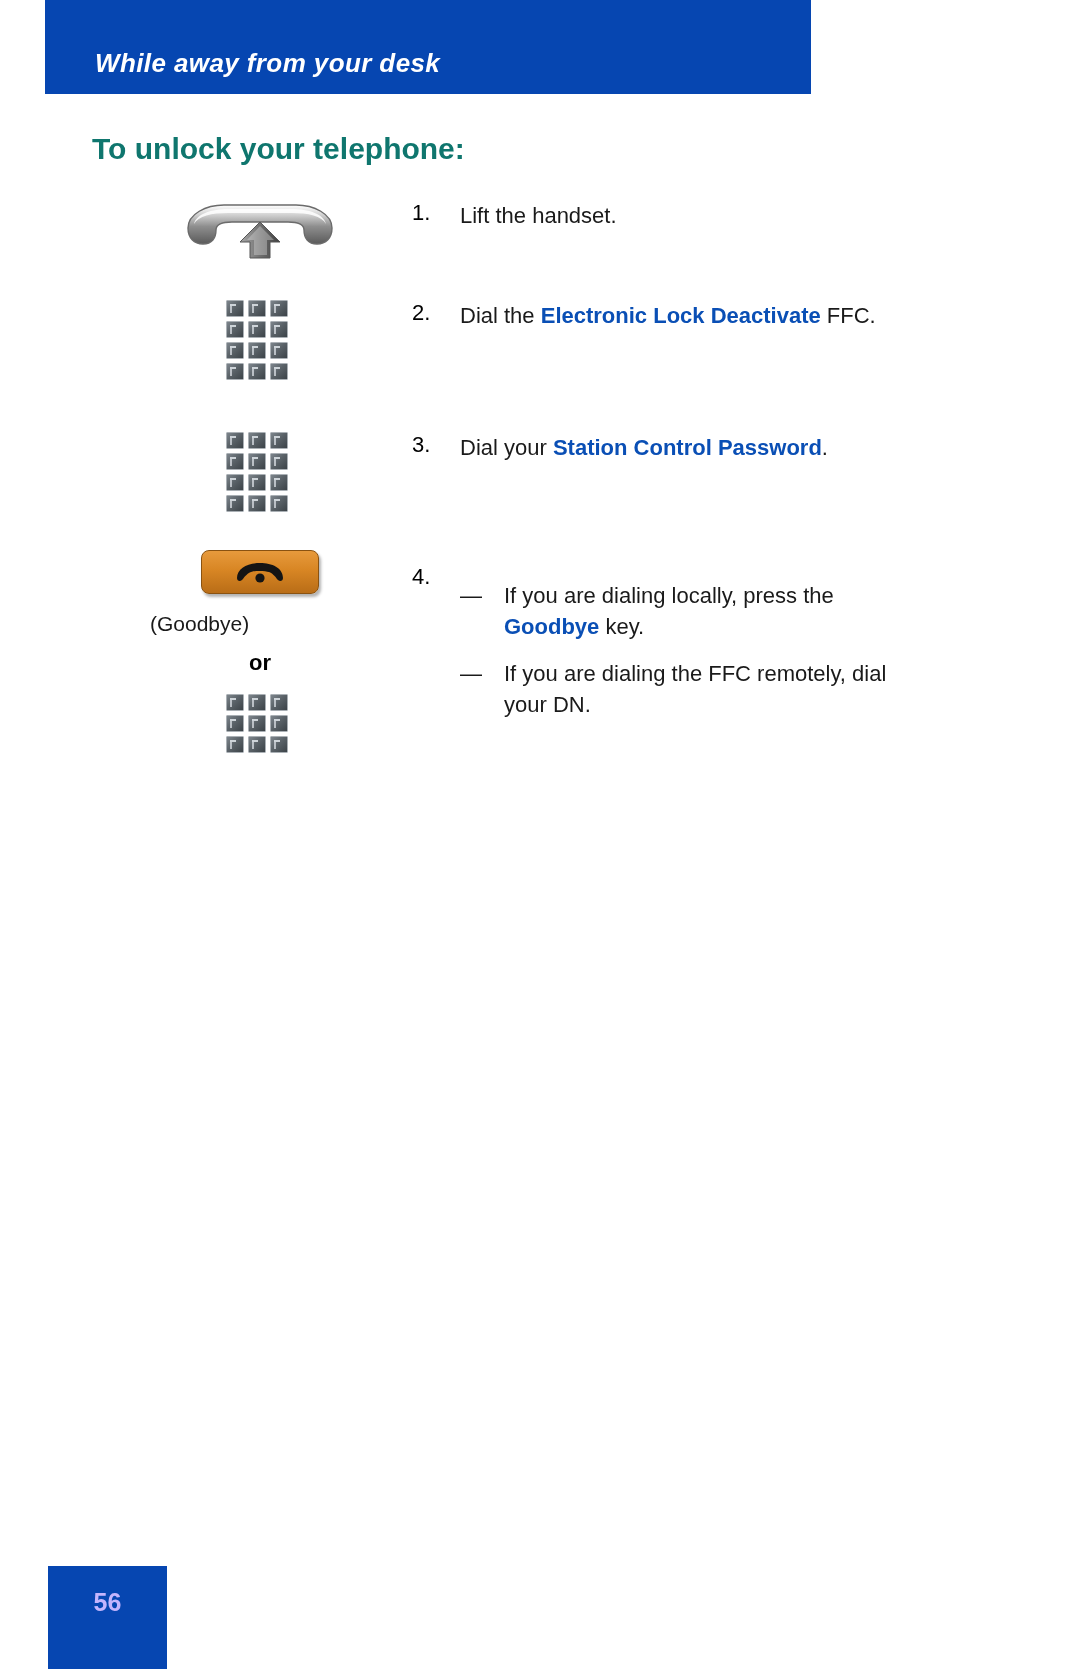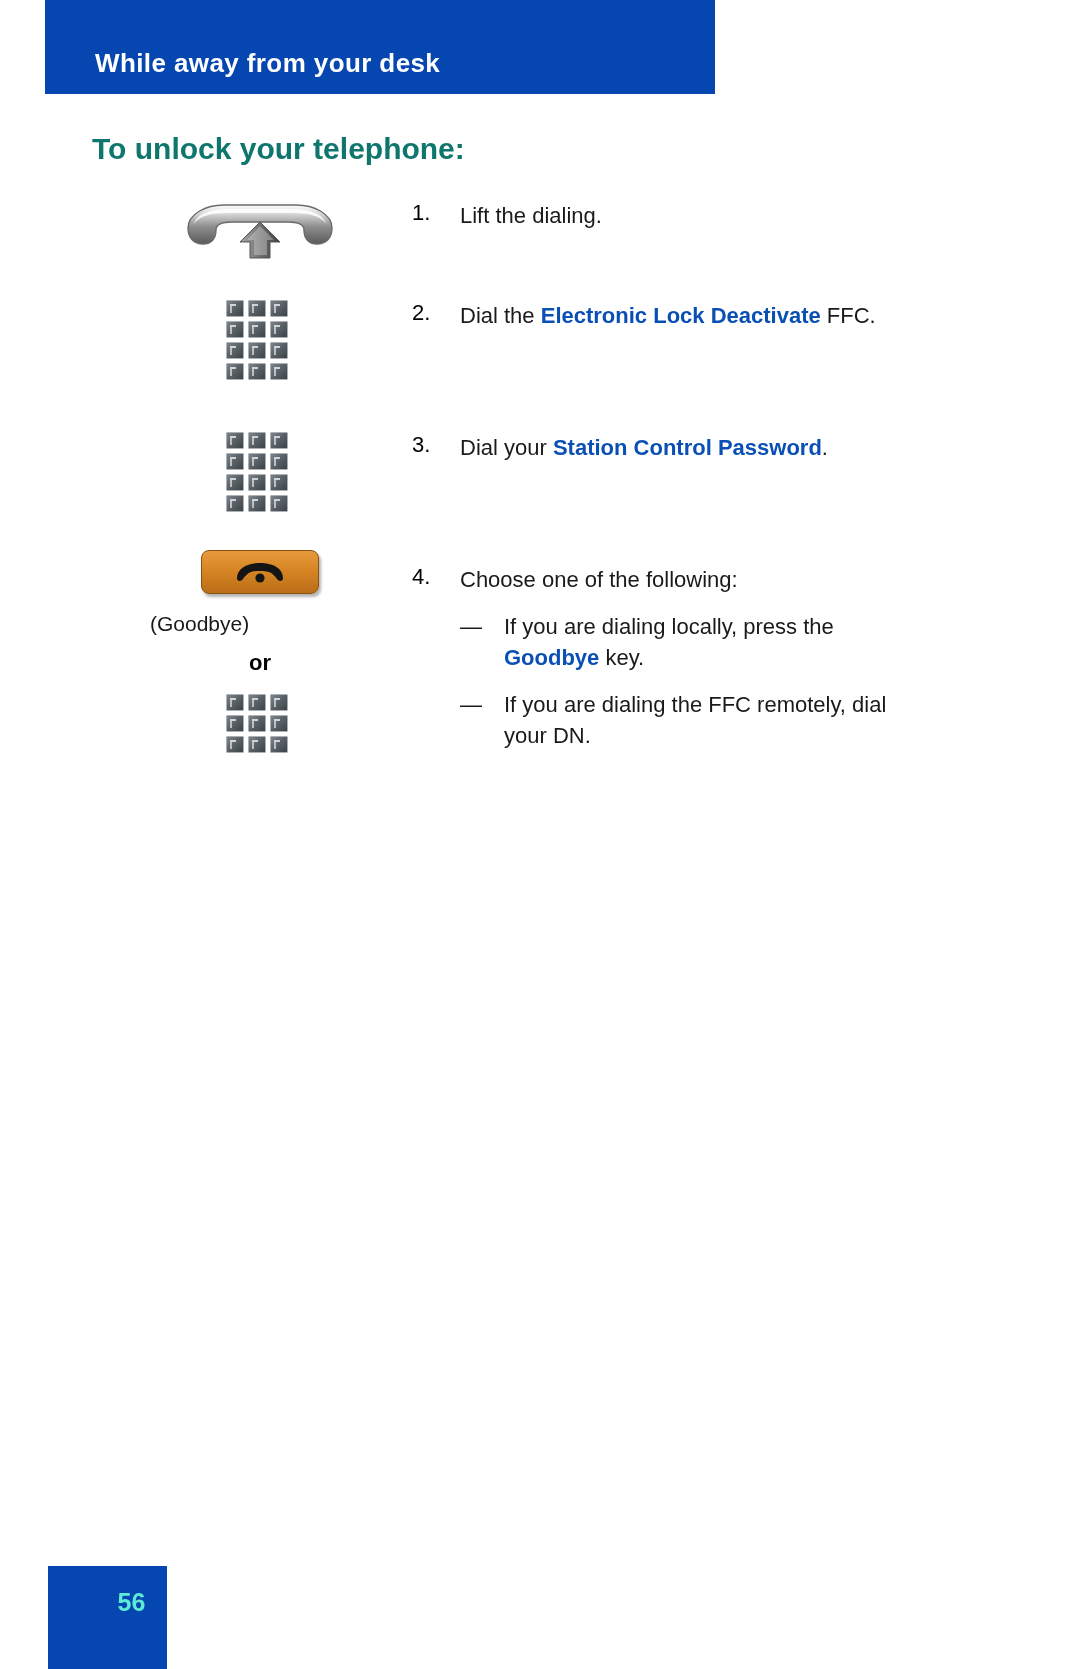--- a/index.html
+++ b/index.html
@@ -13,24 +13,25 @@
     position: relative;
     font-family: "Liberation Sans", sans-serif;
     overflow: hidden;
   }
 
   
   .header-band {
     position: absolute;
     left: 45px;
     top: 0;
-    width: 670px;
+    width: 766px;
     height: 94px;
     background: #0646B1;
     box-sizing: border-box;
+    font-style: italic;
   }
   .header-title {
     position: absolute;
     left: 50px;
     bottom: 15px;
     color: #ffffff;
     font-size: 26px;
     font-weight: bold;
     letter-spacing: 0.4px;
     white-space: nowrap;
@@ -204,24 +205,23 @@
     width: 119px;
     height: 103px;
     background: #0646B1;
   }
   .footer-page-number {
     position: absolute;
     left: 0;
     top: 22px;
     width: 119px;
     text-align: center;
-    color: #5eead4;
+    color: #c4b5fd;
     font-size: 25px;
     font-weight: bold;
-    padding-left: 24px;
   }
 </style>
 </head>
 <body>
 
 <div class="header-band">
   <div class="header-title">While away from your desk</div>
 </div>
 
 <div class="section-heading">To unlock your telephone:</div>
@@ -252,21 +252,21 @@
           <path d="M10 24 C12 14 28 9 44 9 L108 9 C124 9 140 14 142 24
                    C138 16 124 13 108 13 L44 13 C28 13 14 16 10 24 Z" fill="#ffffff" opacity="0.85"></path>
           <path d="M76 22 L96 42 L86 42 L86 58 L66 58 L66 42 L56 42 Z" fill="url(#arG)" stroke="#555555" stroke-width="1"></path>
           <path d="M76 26 L90 40 L83 40 L83 55 L70 55 L70 40 L63 40 Z" fill="#e9e9e9" opacity="0.35"></path>
         </svg>
       </span>
     </div>
     <div class="step-text-col">
       <span class="step-num">1.</span>
       <div class="step-body">
-        <span>Lift the dialing.</span>
+        <span>Lift the handset.</span>
       </div>
     </div>
   </div>
 
   <div class="step-row" style="height:132px;">
     <div class="step-icon-col">
       <span class="keypad-icon">
         <span class="keypad-grid">
           <span class="kp-key"></span>
           <span class="kp-key"></span>
@@ -336,23 +336,20 @@
           <span class="kp-key"></span>
           <span class="kp-key"></span>
           <span class="kp-key"></span>
           <span class="kp-key"></span>
           <span class="kp-key"></span>
         </span>
       </span>
     </div>
     <div class="step-text-col">
       <span class="step-num">4.</span>
-      <div class="step-body">
-        <span>Choose one of the following:</span>
-      </div>
 
       <div class="subitem">
         <span class="subdash">—</span>
         <span class="subtext"><span>If you are dialing locally, press the </span><span class="hl">Goodbye</span><span> key.</span></span>
       </div>
 
       <div class="subitem">
         <span class="subdash">—</span>
         <span class="subtext">If you are dialing the FFC remotely, dial your DN.</span>
       </div>

